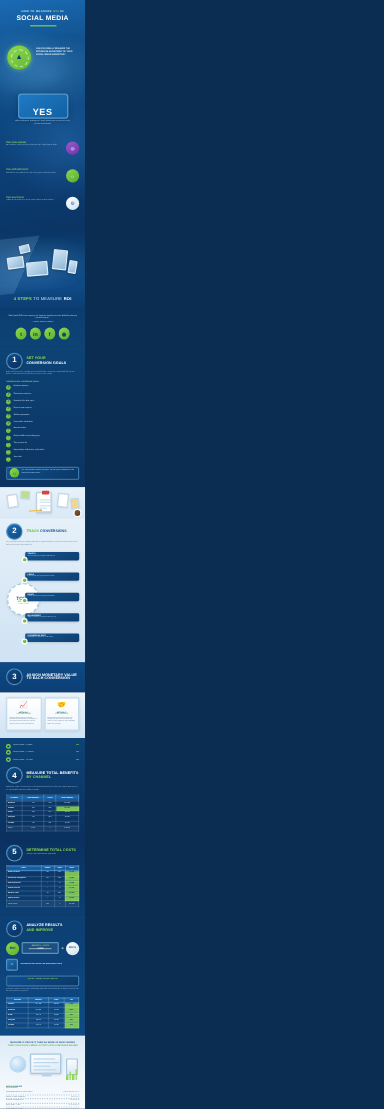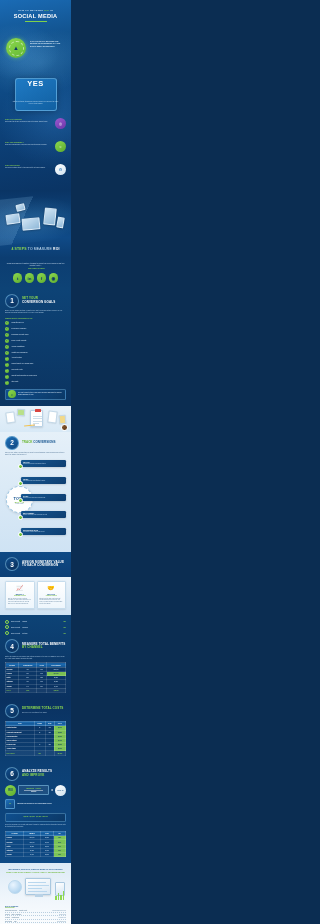--- a/index.html
+++ b/index.html
@@ -53,24 +53,24 @@
 
   .hero-para {
     position:absolute; left:30px; top:40px; width:36px;
     font-size:1.7px; line-height:2.4px; color:#e3f1fb; font-weight:700;
     letter-spacing:.03px;
   }
 
   
   .yesbox{
     position:absolute; left:50%; top:78px; transform:translateX(-50%);
-    width:42px; height:33px; border-radius:3px;
+    width:42px; height:21px; border-radius:3px;
     background:linear-gradient(150deg,#1f7ac4,#1160a2);
     border:.5px solid rgba(150,215,250,.45);
-    display:flex; align-items:flex-start; justify-content:center;
+    display:flex; align-items:flex-end; justify-content:center;
     box-shadow:0 1px 6px rgba(0,0,0,.25);
   }
   .yes{ font-size:7.5px; font-weight:700; color:#ffffff; letter-spacing:.5px; }
   .yes-sub{
     position:absolute; left:12px; top:101px; width:47px;
     font-size:1.4px; line-height:2px; color:#bcd9f0; text-align:center;
   }
 
   
   .statrow{ position:absolute; left:5px; width:61px; }

